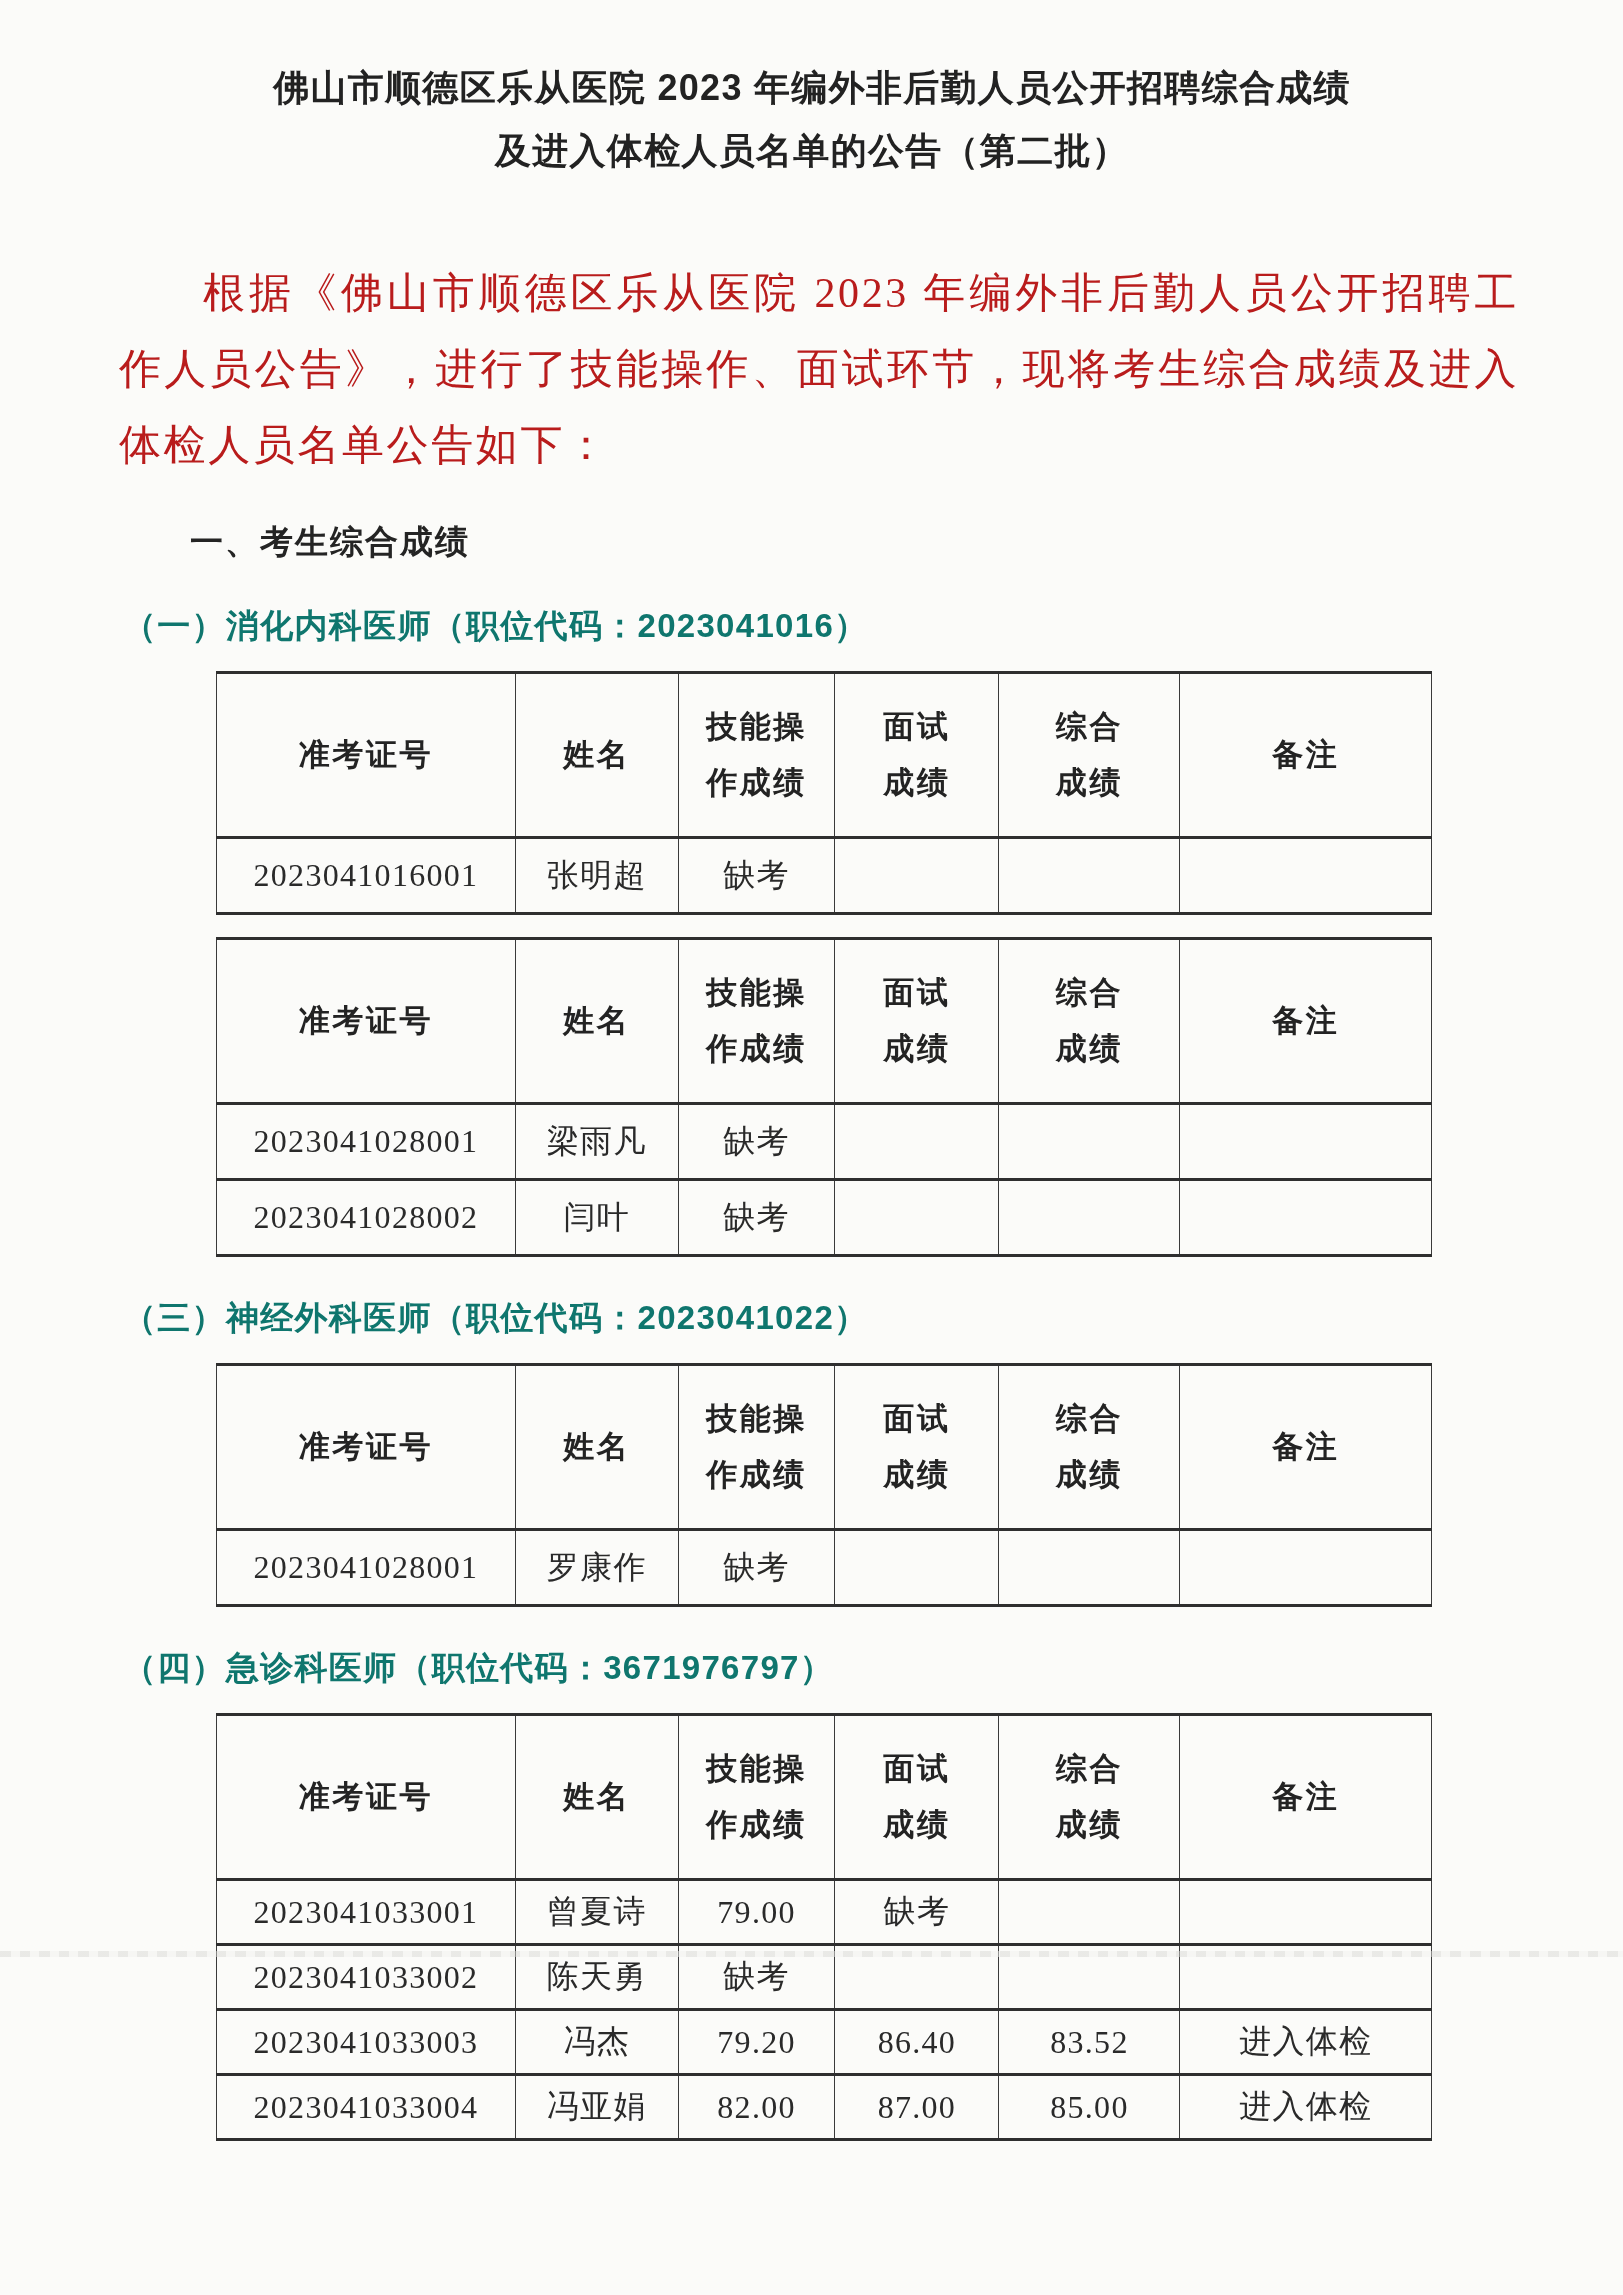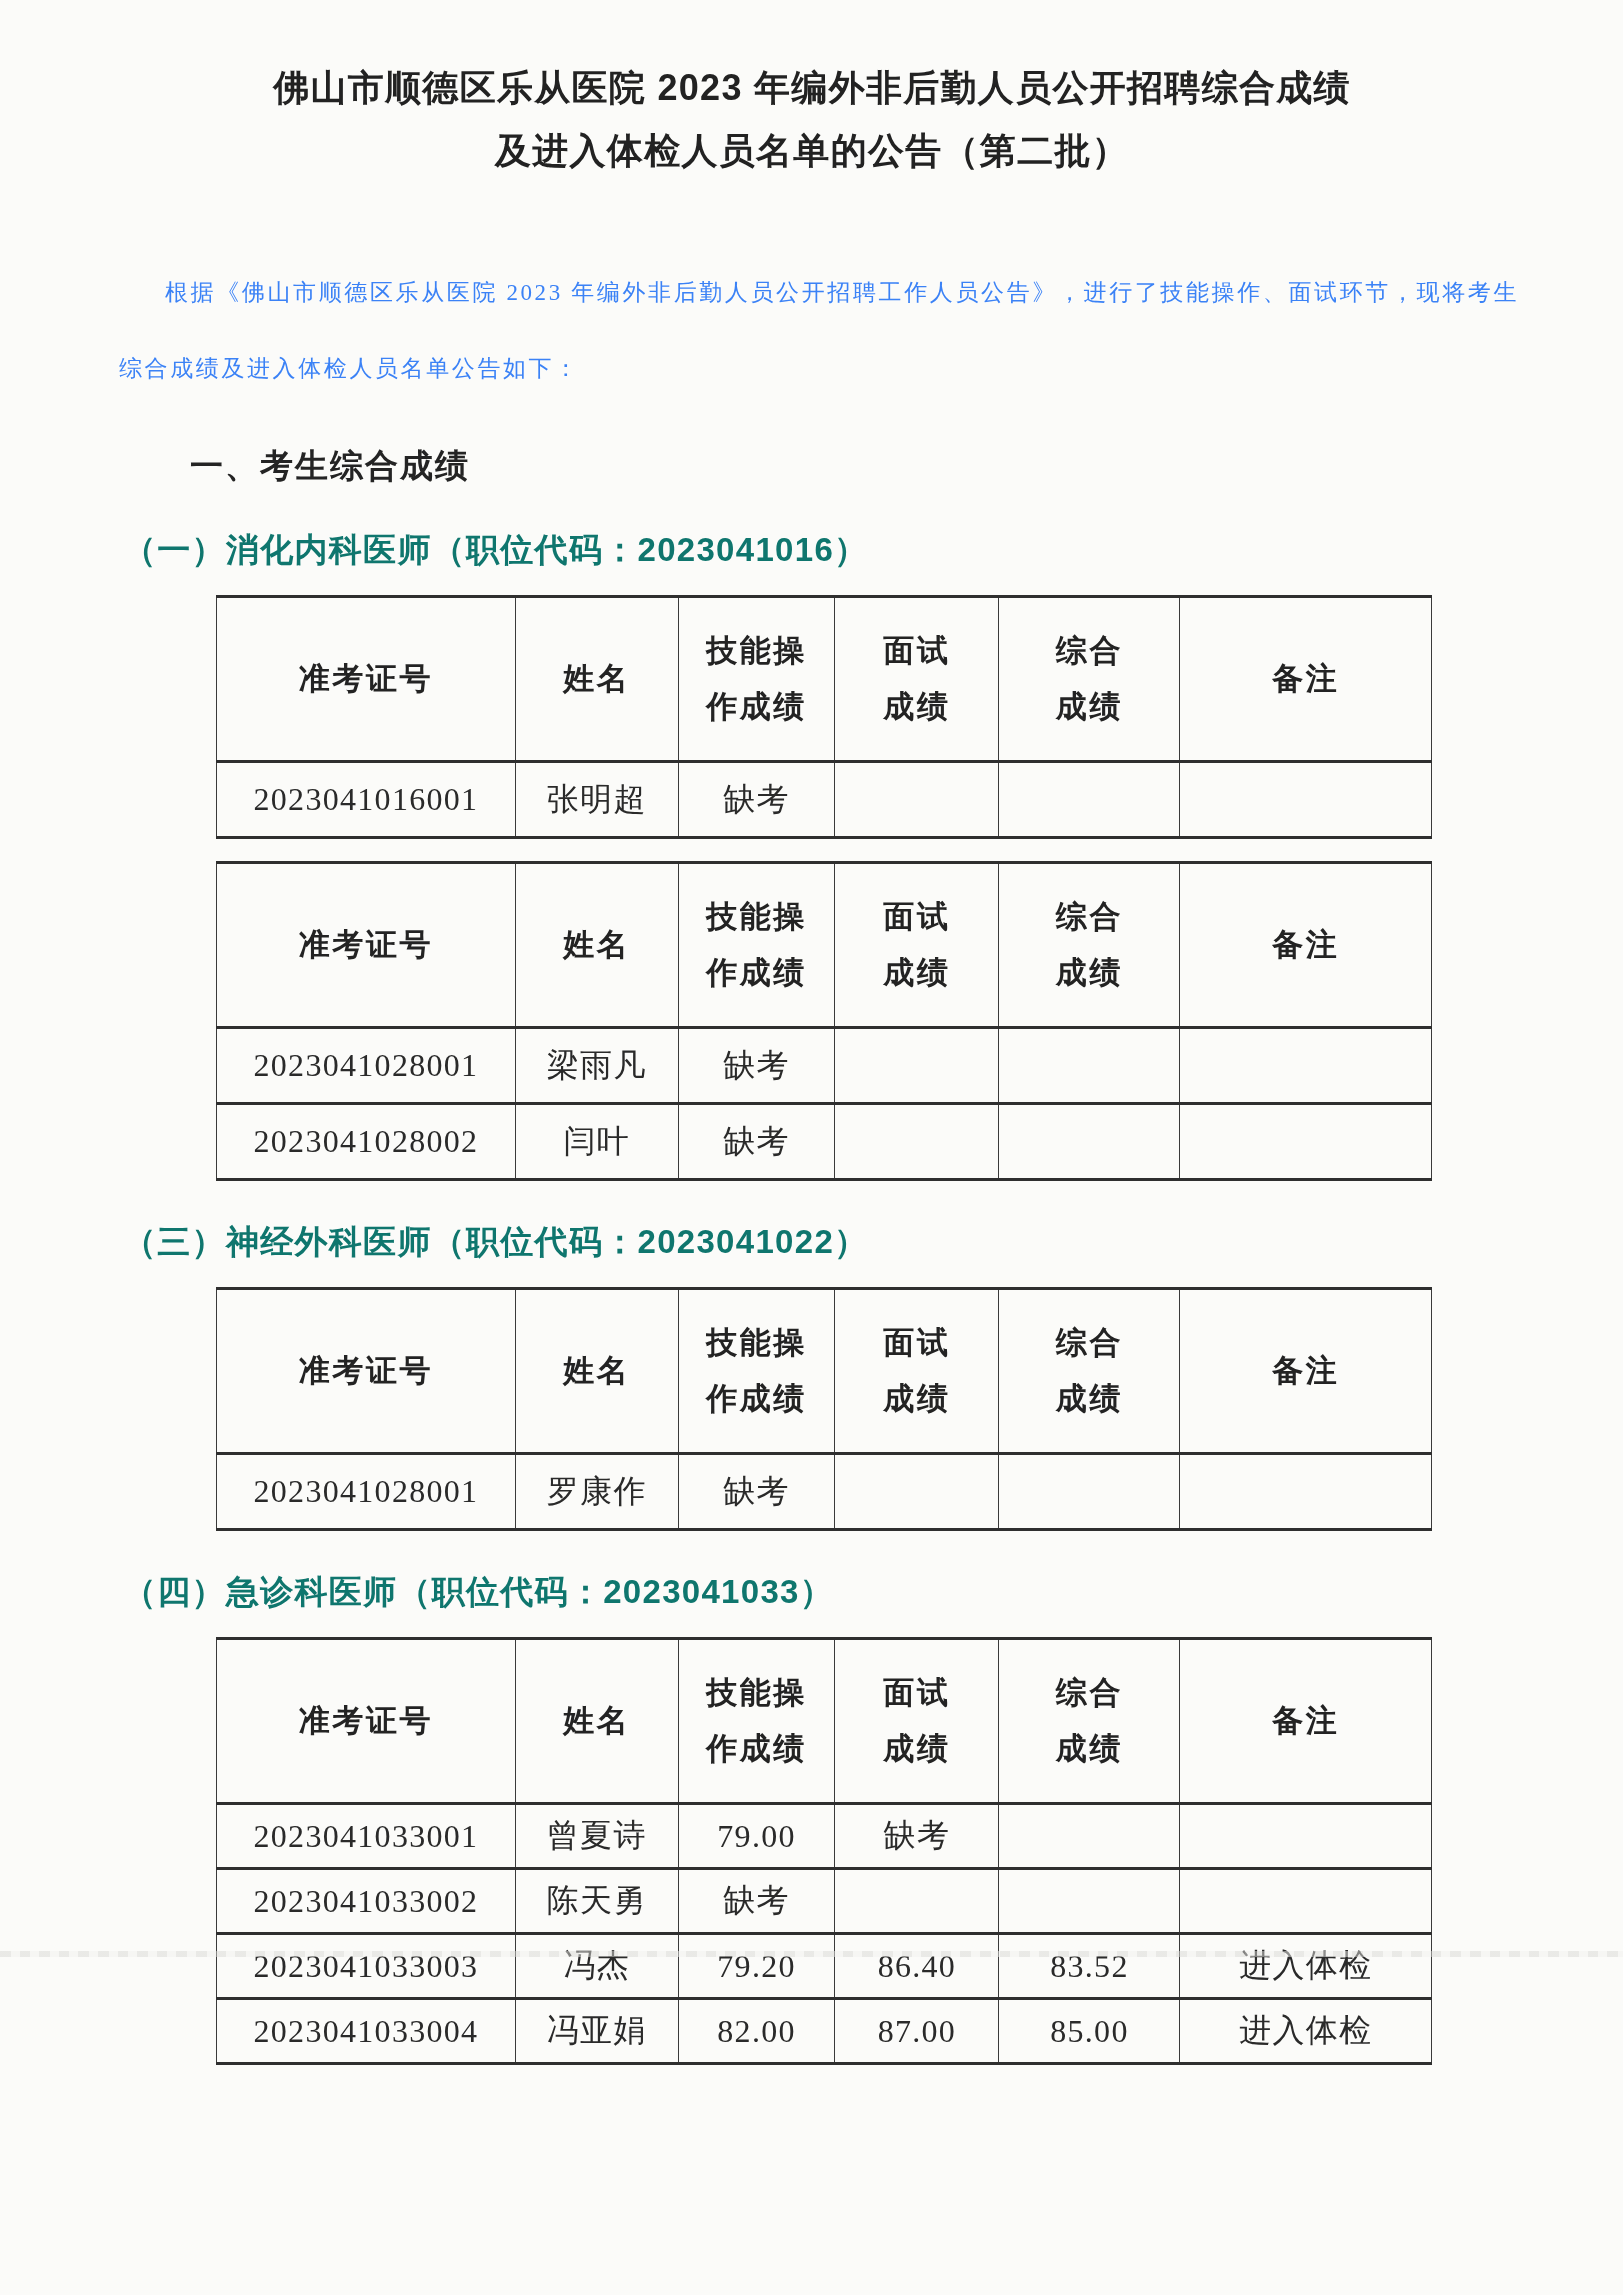--- a/index.html
+++ b/index.html
@@ -17,27 +17,27 @@
     text-align: center;
     font-weight: 700;
     font-size: 36px;
     line-height: 63px;
     letter-spacing: 1.3px;
     color: #222;
   }
 
   .para {
     margin: 73px 105px 0 119px;
-    font-size: 23px;
+    font-size: 42px;
     line-height: 76px;
     text-indent: 2em;
     text-align: justify;
     letter-spacing: 2.6px;
     font-family: "Liberation Serif", serif;
-    color: #3b82f6;
+    color: #b91c1c;
   }
 
   .sec-heading {
     margin: 37px 4px 0 190px;
     font-size: 33px;
     font-weight: 700;
     letter-spacing: 2px;
     color: #242424;
   }
 
@@ -213,21 +213,21 @@
       <td>2023041028001</td>
       <td>罗康作</td>
       <td>缺考</td>
       <td></td>
       <td></td>
       <td></td>
     </tr>
   </tbody>
     </table>
 
-  <div class="sub-heading">（四）急诊科医师（职位代码：2023041033）</div>
+  <div class="sub-heading">（四）急诊科医师（职位代码：3671976797）</div>
   <table class="score-table t4">
     <colgroup>
         <col class="c1">
         <col class="c2">
         <col class="c3">
         <col class="c4">
         <col class="c5">
         <col class="c6">
       </colgroup>
     <tbody>

